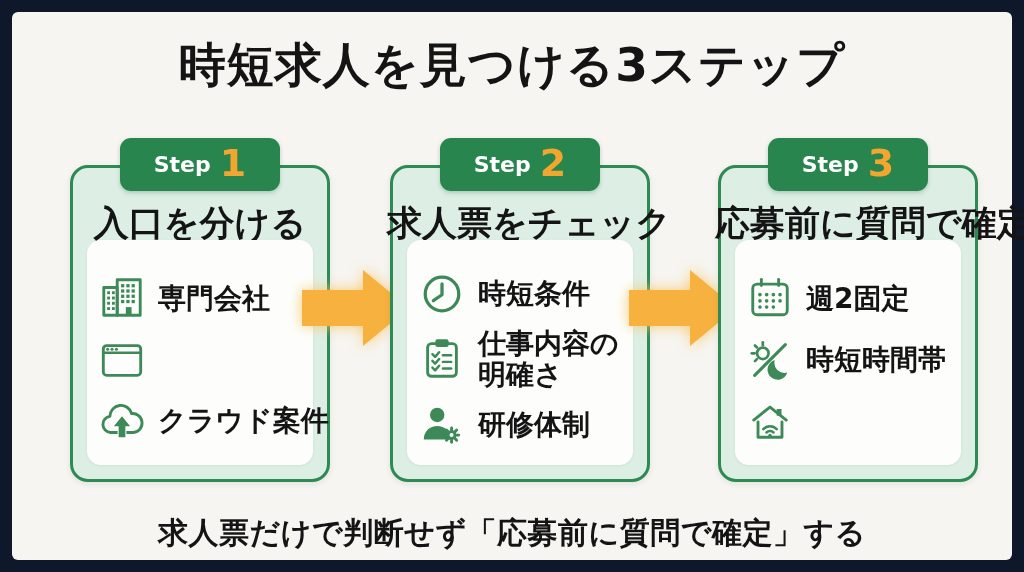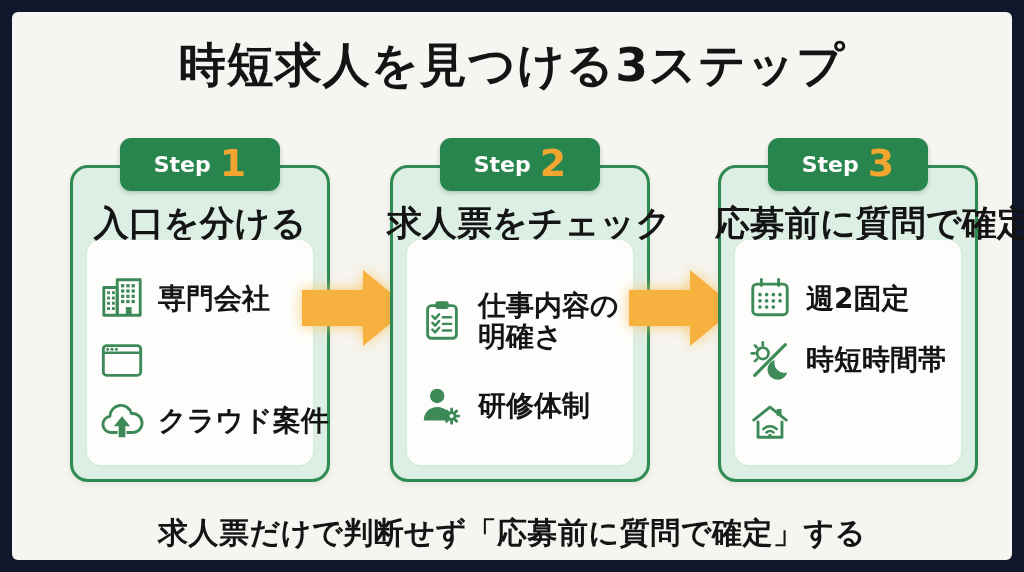--- a/index.html
+++ b/index.html
@@ -142,20 +142,32 @@
     <section class="card card-2">
       <div class="badge">
         <span class="badge-label">Step</span>
         <span class="badge-number">2</span>
       </div>
       <h2 class="card-title">求人票をチェック</h2>
       <div class="panel">
         <div class="item">
           <span class="item-icon">
             <svg viewBox="0 0 48 48" width="46" height="46">
+              <circle cx="24" cy="24" r="17.5" fill="none" stroke="#3d8a58" stroke-width="3.4"></circle>
+              <path d="M24 13.5V24.8L15 31" fill="none" stroke="#3d8a58" stroke-width="3.4" stroke-linecap="round" stroke-linejoin="round"></path>
+            </svg>
+          </span>
+          <span class="item-label">
+              <span>時短条件</span>
+              <span></span>
+            </span>
+        </div>
+        <div class="item">
+          <span class="item-icon">
+            <svg viewBox="0 0 48 48" width="46" height="46">
               <rect x="9" y="8" width="30" height="34" rx="4" fill="none" stroke="#3d8a58" stroke-width="3"></rect>
               <rect x="17" y="3.5" width="14" height="8" rx="2.5" fill="#3d8a58"></rect>
               <g fill="none" stroke="#3d8a58" stroke-width="2.6" stroke-linecap="round" stroke-linejoin="round">
                 <path d="M14 19l2.8 2.8 4.2-4.8"></path>
                   <line x1="25" y1="20" x2="33.5" y2="20"></line>
                 <path d="M14 26l2.8 2.8 4.2-4.8"></path>
                   <line x1="25" y1="27" x2="33.5" y2="27"></line>
                 <path d="M14 33l2.8 2.8 4.2-4.8"></path>
                   <line x1="25" y1="34" x2="33.5" y2="34"></line>
               </g>

